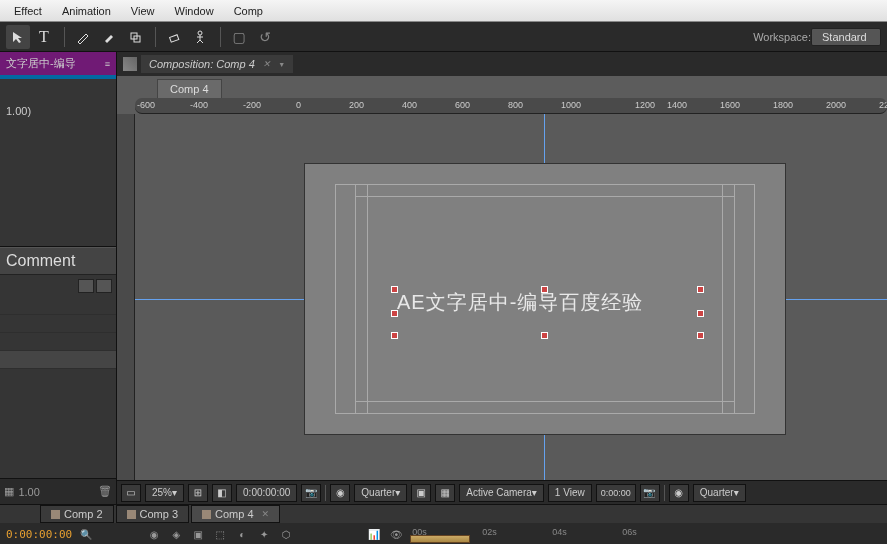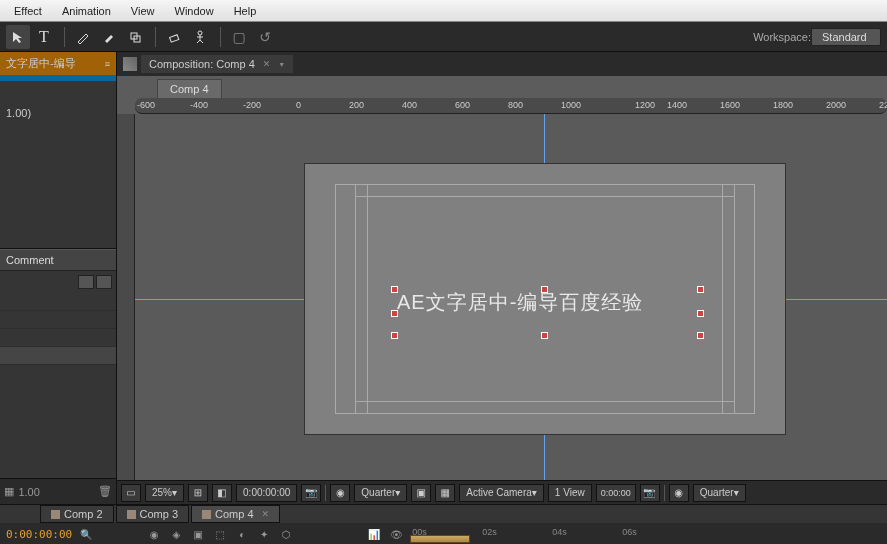--- a/index.html
+++ b/index.html
@@ -12,34 +12,34 @@
 .toolbar .tool { width: 24px; height: 24px; margin-right: 2px; display: flex; align-items: center; justify-content: center; color: #ddd; font-size: 14px; border-radius:2px; }
 .toolbar .tool.sel { background:#444; }
 .toolbar .sep { width:1px; height:20px; background:#555; margin:0 6px; }
 .toolbar .spacer { flex:1; }
 .toolbar .ws { color:#aaa; margin-right:0; }
 .toolbar .ws-dd { background:#555; border:1px solid #222; padding:2px 10px; color:#ddd; font-size:11px; border-radius:2px; min-width:70px; text-align:left;}
 
 .main { display:flex; position:absolute; top:52px; bottom:40px; left:0; right:0; }
 
 .left { width:117px; background:#353535; border-right:1px solid #111; display:flex; flex-direction:column; }
-.left .tab { background:#a16207; padding:4px 6px; border-bottom:6px solid #0369a1; font-size:11px; color:#ccc; display:flex; align-items:center;}
+.left .tab { background:#701a75; padding:4px 6px; border-bottom:4px solid #0369a1; font-size:11px; color:#ccc; display:flex; align-items:center;}
 .left .panel-a { height:168px; padding:6px; font-size:11px; border-bottom:1px solid #111;}
 .left .panel-b { flex:1; }
-.left .panel-b .hdr { background:#444; color:#ddd; padding:4px 6px; font-size:11px; border-top:1px solid #555; border-bottom:1px solid #222;}
+.left .panel-b .hdr { background:#444; color:#ddd; padding:4px 6px; font-size:16px; border-top:1px solid #555; border-bottom:1px solid #222;}
 .left .colbtns{ display:flex; justify-content:flex-end; padding:4px; gap:2px;}
 .left .colbtns span{ width:16px;height:14px;background:#555;border:1px solid #222; display:inline-block;}
 .left .row{ height:18px; border-bottom:1px solid #2e2e2e;}
 .left .footer{ height:26px; background:#2a2a2a; border-top:1px solid #111; display:flex; align-items:center; padding:0 4px; gap:4px;}
 .left .footer span{ font-size:11px; color:#999;}
 
 .viewer { flex:1; background:#5c5c5c; position:relative; display:flex; flex-direction:column; }
 .viewer .tabs { height:24px; background:#2a2a2a; display:flex; align-items:center; padding-left:6px; }
 .viewer .tabs .ico{width:14px;height:14px;background:linear-gradient(45deg,#888,#666);margin-right:4px;}
-.viewer .tabs .lab{background:#3a3a3a; padding:3px 8px; margin-right:2px; font-size:11px; display:flex; align-items:center; gap:4px;}
+.viewer .tabs .lab{background:#3a3a3a; padding:3px 8px; margin-right:2px; font-size:11px; display:flex; align-items:center; gap:4px;font-style:italic;}
 .viewer .tabs .lab.dd::after{content:"▼"; font-size:7px; margin-left:4px; color:#888;}
 .viewer .tabs .x{margin-left:4px;color:#888;font-size:9px;}
 .viewer .subtabs{background:#5c5c5c; height:22px; display:flex; padding-left:40px; align-items:flex-end;}
 .viewer .subtabs .t{ background:#6a6a6a; padding:3px 12px; font-size:11px; border:1px solid #444; border-bottom:none; color:#ddd;}
 
 .ruler-h{ height:16px; background:#4a4a4a; position:relative; margin-left:18px; border-bottom:1px solid #222; overflow:hidden;border-radius:7px;}
 .ruler-h .tick{position:absolute;top:2px;font-size:9px;color:#ccc;}
 .ruler-v{ width:18px; background:#4a4a4a; border-right:1px solid #222;}
 
 .canvas-wrap{flex:1; display:flex; position:relative; overflow:hidden;}
@@ -77,21 +77,21 @@
 svg{display:block;}
 </style>
 </head>
 <body>
 
 <div class="menubar">
   <div class="item"><span>Effect</span></div>
   <div class="item"><span>Animation</span></div>
   <div class="item"><span>View</span></div>
   <div class="item"><span>Window</span></div>
-  <div class="item"><span>Help</span></div>
+  <div class="item"><span>Comp</span></div>
 </div>
 
 <div class="toolbar">
   <div class="tool sel">
       <svg width="14" height="14">
         <path d="M2 2 L2 12 L5 9 L8 13 L10 12 L7 8 L11 8 Z" fill="#ddd"></path>
       </svg>
     </div>
   <div class="tool" style="font-family:serif;font-size:16px;">T</div>
   <div class="sep"></div>

